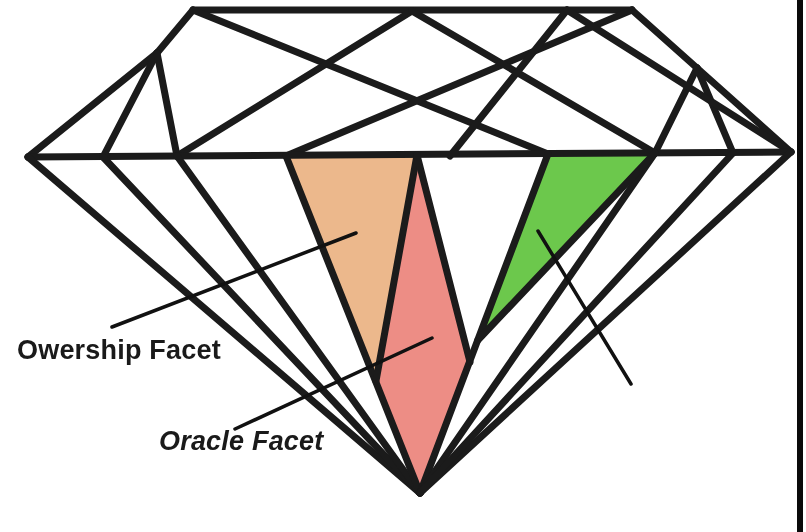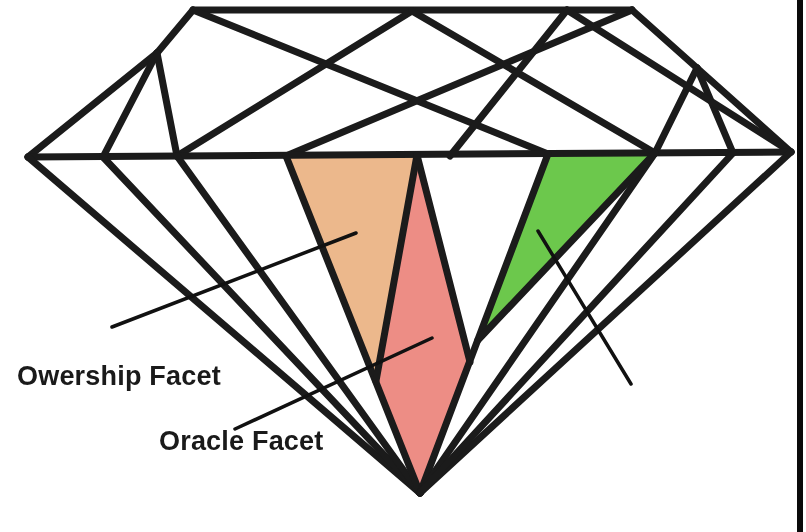--- a/index.html
+++ b/index.html
@@ -22,22 +22,22 @@
   }
   .facet-label {
     position: absolute;
     font-family: "Liberation Sans", sans-serif;
     font-weight: bold;
     font-size: 27px;
     letter-spacing: 0.2px;
     color: #1a1a1a;
     white-space: nowrap;
   }
-  #lbl-ownership { left: 17px;  top: 361px; }
-  #lbl-oracle    { left: 159px; top: 426px; }
+  #lbl-ownership { left: 17px;  top: 335px; }
+  #lbl-oracle    { left: 159px; top: 426px; font-style: italic; }
   #lbl-erc721    { left: 549px; top: 391px; }
   .border-right {
     position: absolute;
     top: 0;
     left: 797px;
     width: 6px;
     height: 532px;
   }
 </style>
 </head>

